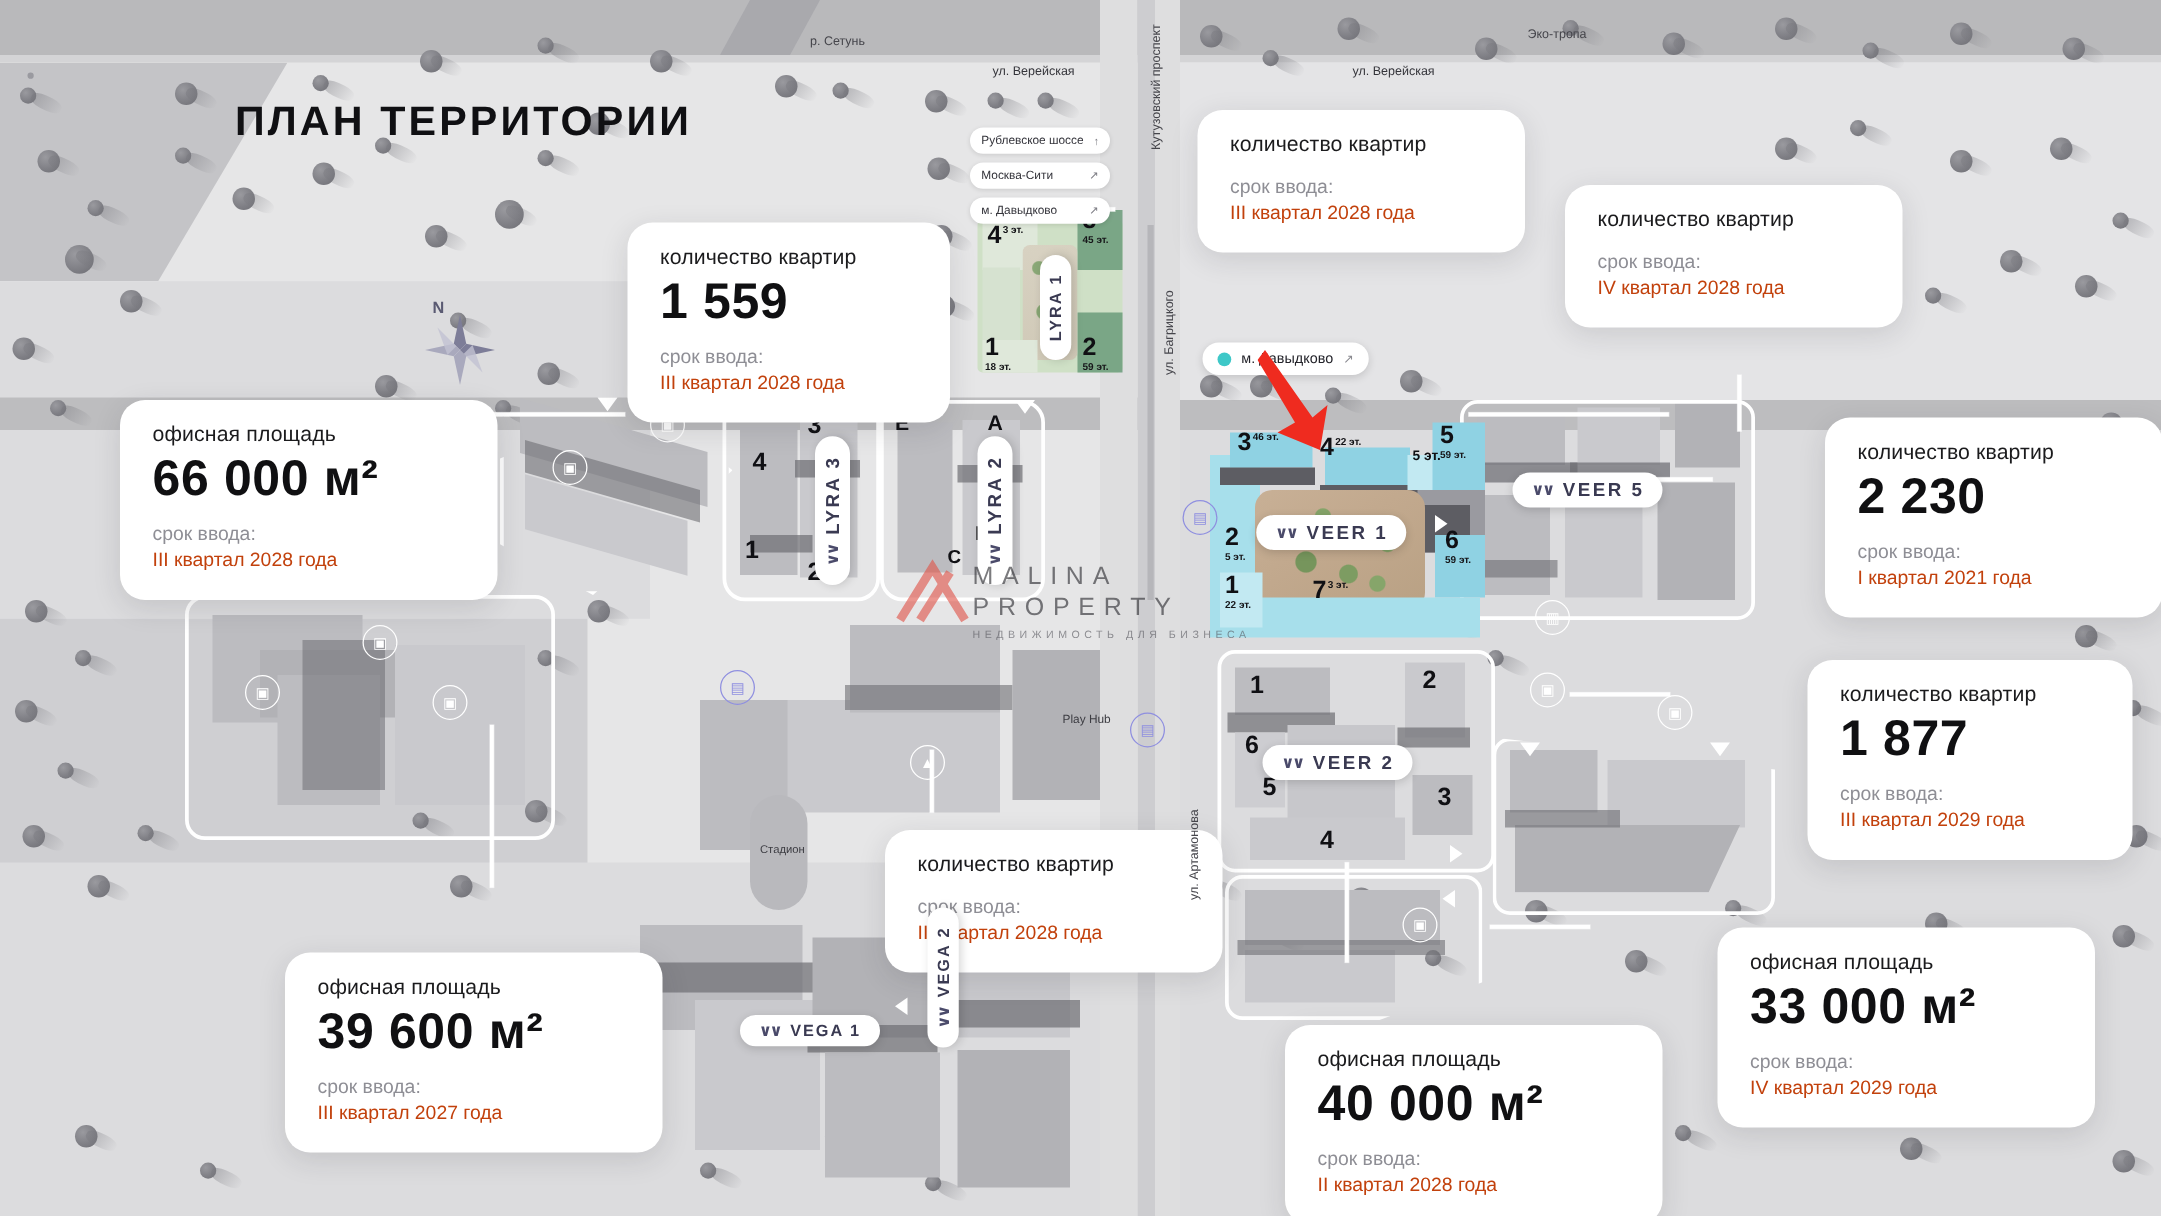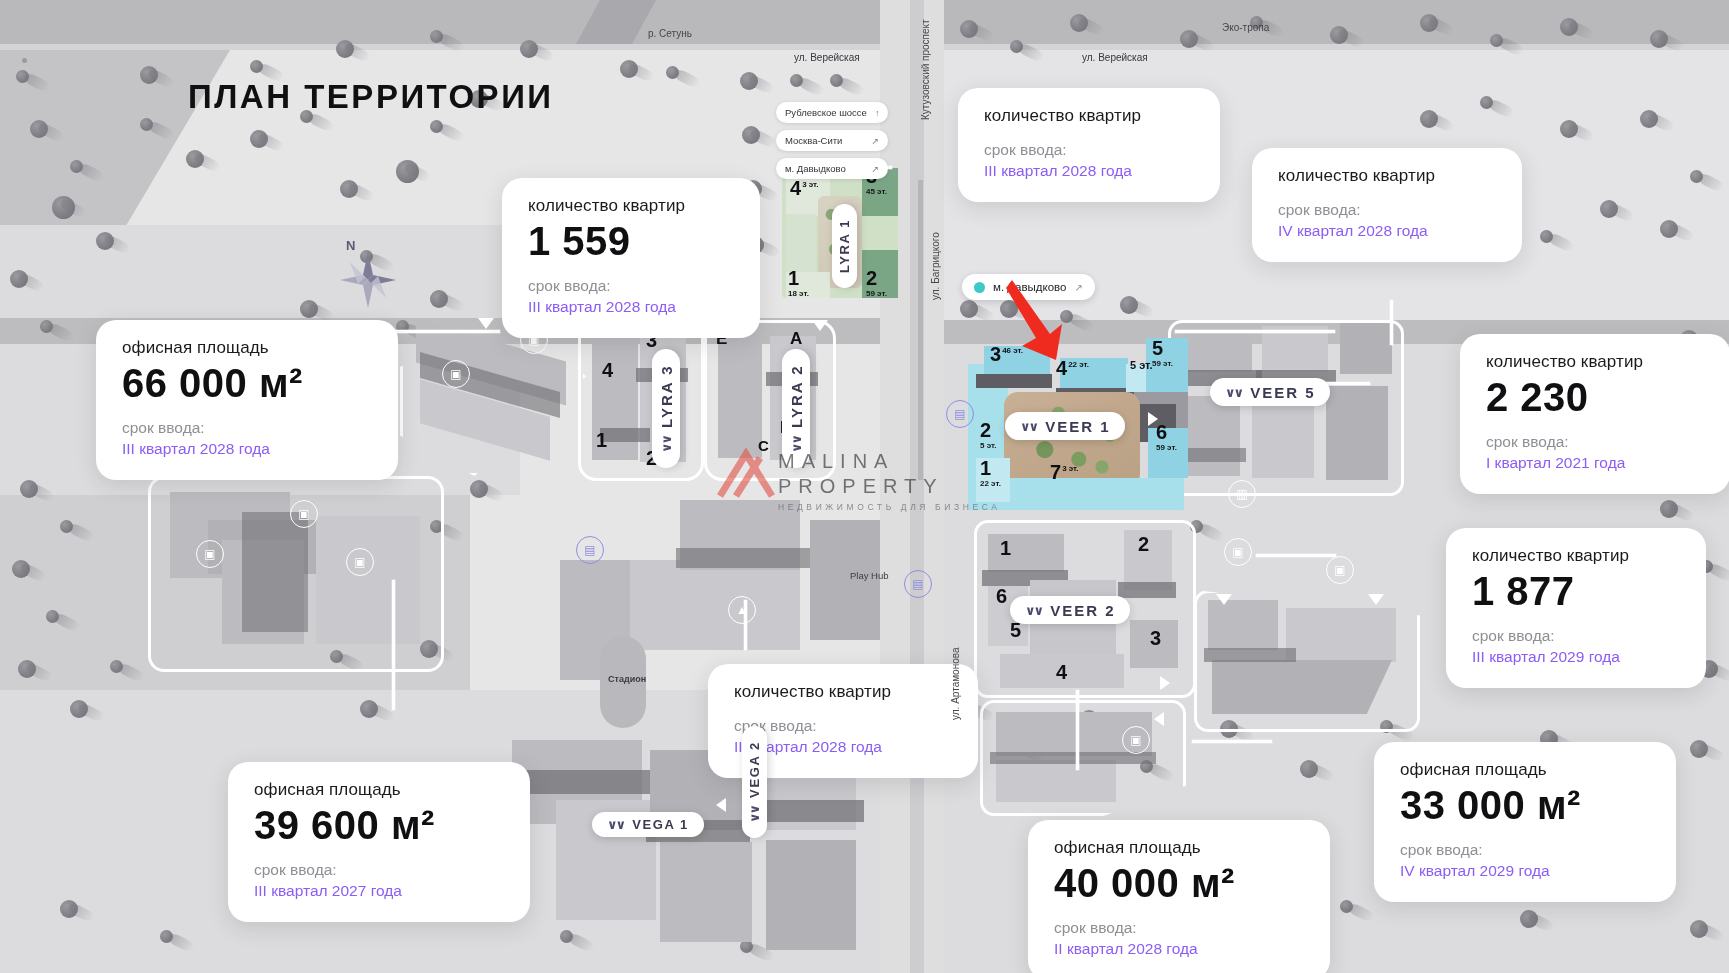--- a/index.html
+++ b/index.html
@@ -42,21 +42,21 @@
   
   .card{
     position:absolute;background:#fff;border-radius:20px;
     padding:18px 26px 20px 26px;
     box-shadow:0 6px 22px rgba(40,40,45,.13);
     z-index:40;
   }
   .card .c-top{font-size:17px;color:#1b1b1d;letter-spacing:.1px;}
   .card .c-num{font-size:40px;font-weight:700;color:#101012;letter-spacing:.5px;margin-top:4px;line-height:1.05;}
   .card .c-lab{font-size:15.5px;color:#8e8e95;margin-top:14px;line-height:1.35;}
-  .card .c-val{font-size:15.5px;color:#8b5cf6;line-height:1.35;}
+  .card .c-val{font-size:15.5px;color:#c2410c;line-height:1.35;}
 
   
   .lead{position:absolute;background:#ffffff;z-index:30;box-shadow:0 0 0 .5px rgba(255,255,255,.6);}
   .lead.h{height:3px;}
   .lead.v{width:3px;}
 
   
   .site{position:absolute;border:3px solid #fff;border-radius:18px;z-index:20;}
 
   
@@ -133,21 +133,21 @@
   .tri.lt{border-top:7px solid transparent;border-bottom:7px solid transparent;border-right:10px solid #fff;}
   .tri.rt{border-top:7px solid transparent;border-bottom:7px solid transparent;border-left:10px solid #fff;}
 
   
   .wm{position:absolute;z-index:48;opacity:.62;}
   .wm .w1{font-size:20px;letter-spacing:7px;color:#2b2b30;font-weight:400;}
   .wm .w2{font-size:20px;letter-spacing:7px;color:#2b2b30;font-weight:400;margin-top:2px;}
   .wm .w3{font-size:8.5px;letter-spacing:3.6px;color:#55555c;margin-top:4px;}
 
   .stadium{position:absolute;width:46px;height:92px;border-radius:24px;background:#b9b9bd;z-index:24;}
-  .stadiumlbl{position:absolute;font-size:9px;color:#3c3c42;z-index:26;font-weight:bold;}
+  .stadiumlbl{position:absolute;font-size:9px;color:#3c3c42;z-index:26;}
   .playhub{position:absolute;font-size:9.5px;color:#3c3c42;z-index:26;}
 </style>
 </head>
 <body>
 
 <div id="root">
 
   <div class="map-base">
     <div class="band-top"></div>
     <div class="band-top2"></div>
@@ -361,21 +361,21 @@
     <div class="grey3d" style="left:166px;top:62px;width:54px;height:50px;"></div>
     <div class="grey3d dk" style="left:152px;top:74px;width:56px;height:38px;"></div>
     <div class="cyan d" style="left:180px;top:98px;width:40px;height:50px;"></div>
     <div class="court" style="left:36px;top:62px;width:136px;height:96px;"></div>
     <div class="cyan" style="left:0;top:148px;width:216px;height:32px;"></div>
     <div class="cyan l" style="left:8px;top:128px;width:34px;height:44px;"></div>
   </div>
   <div class="bnum" style="left:990px;top:344px;">
     <span>3</span><sup>46 эт.</sup>
   </div>
-  <div class="bnum" style="left:1056px;top:358px;">
+  <div class="bnum" style="left:1056px;top:348px;">
     <span>4</span><sup>22 эт.</sup>
   </div>
   <div class="bnum" style="left:1130px;top:360px;font-size:11px;">
     <span>5 эт.</span>
   </div>
   <div class="bnum" style="left:1152px;top:338px;">
     <span>5</span><span class="fl">59 эт.</span>
   </div>
   <div class="bnum" style="left:980px;top:420px;">
     <span>2</span><span class="fl">5 эт.</span>

